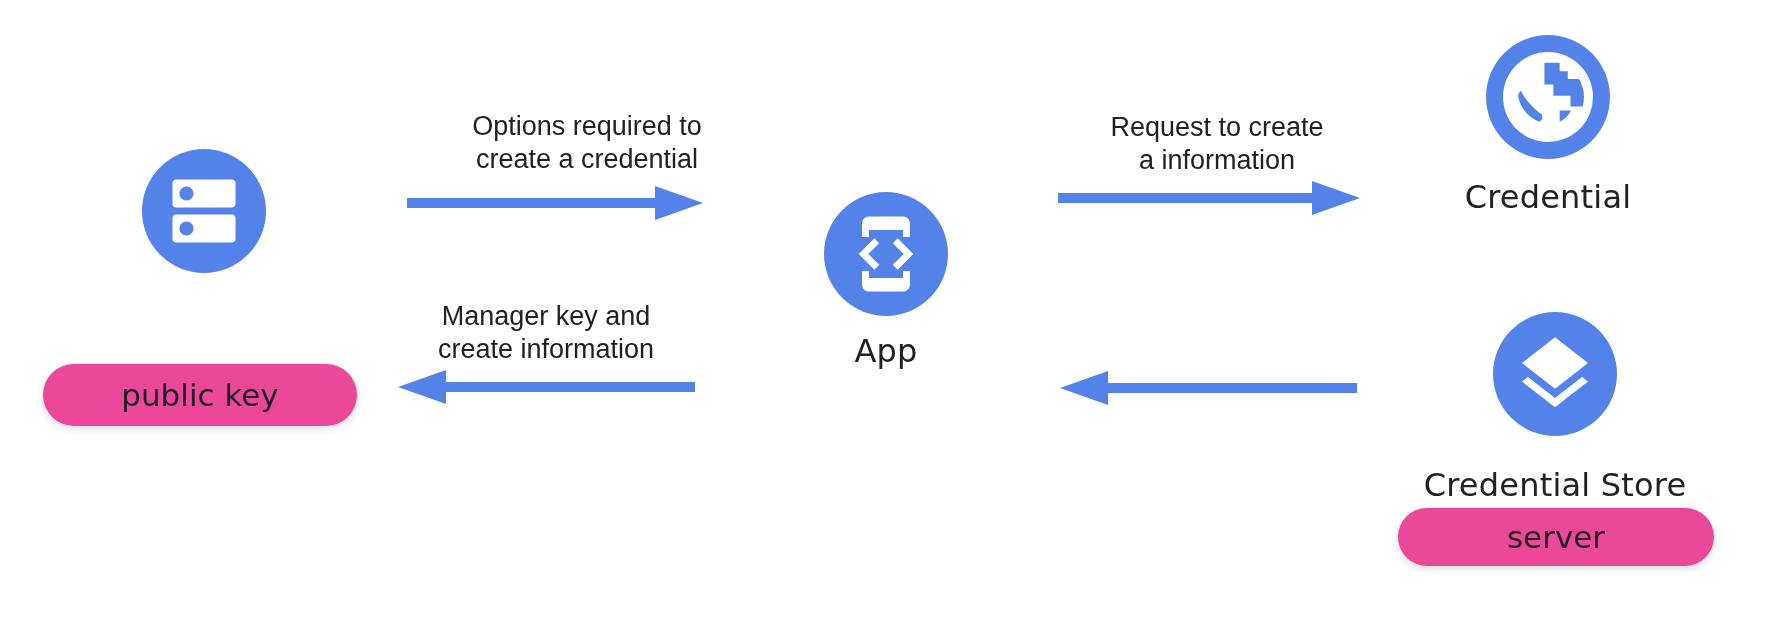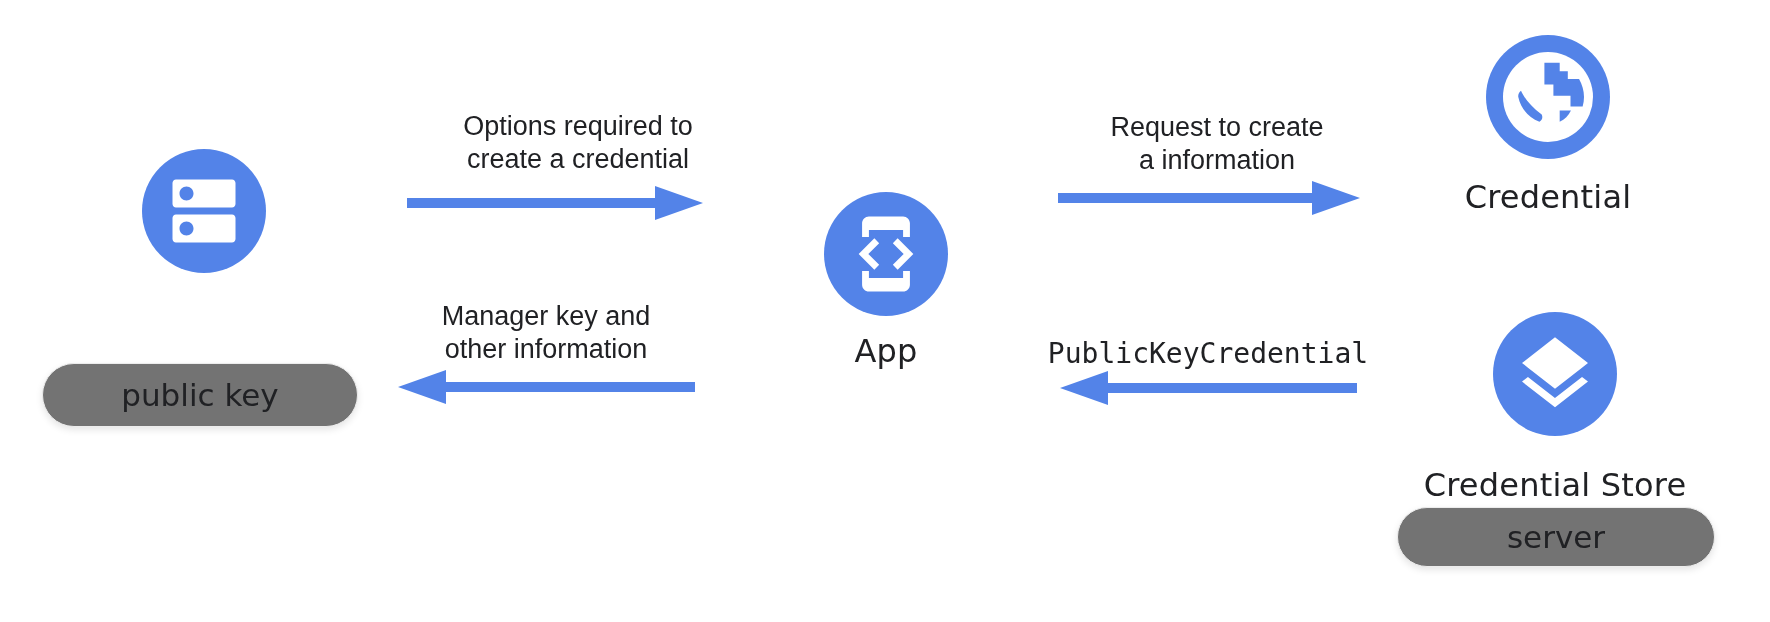--- a/index.html
+++ b/index.html
@@ -26,21 +26,21 @@
     text-align: center;
     font-family: "DejaVu Sans", sans-serif;
     font-size: 32px;
     font-weight: 500;
     letter-spacing: 0.2px;
     color: var(--text);
   }
   .node-label.two-line { line-height: 37px; }
   .pill {
     position: absolute;
-    background: #737373;
+    background: #ec4899;
     border: 1px solid #ececec;
     border-radius: 34px;
     box-shadow: 0 3px 7px rgba(0,0,0,0.10);
     display: flex; align-items: center; justify-content: center;
     font-family: "DejaVu Sans", sans-serif;
     font-size: 31px;
     font-weight: 500;
     color: var(--text);
   }
   .arrow { position: absolute; height: 34px; }
@@ -77,32 +77,32 @@
 
   <div class="circle" style="left:142px; top:149px;">
     <svg width="84" height="84" viewBox="0 0 24 24">
       <path fill="#ffffff" fill-rule="evenodd" d="M20 13H4c-.55 0-1 .45-1 1v6c0 .55.45 1 1 1h16c.55 0 1-.45 1-1v-6c0-.55-.45-1-1-1zM7 19c-1.1 0-2-.9-2-2s.9-2 2-2 2 .9 2 2-.9 2-2 2zM20 3H4c-.55 0-1 .45-1 1v6c0 .55.45 1 1 1h16c.55 0 1-.45 1-1V4c0-.55-.45-1-1-1zM7 9c-1.1 0-2-.9-2-2s.9-2 2-2 2 .9 2 2-.9 2-2 2z"></path>
     </svg>
   </div>
   <div class="pill" style="left:42px; top:363px; width:316px; height:64px;">
     <span>public key</span>
   </div>
 
-  <div class="arrow-label" style="left:378px; top:110px;">
+  <div class="arrow-label" style="left:387px; top:110px;">
     <span>Options required to</span><br>
     <span>create a credential</span>
   </div>
   <div class="arrow" style="left:407px; top:186px; width:296px;">
     <div class="shaft" style="left:0; width:254px;"></div>
     <div class="head-right" style="left:248px;"></div>
   </div>
 
   <div class="arrow-label" style="left:346px; top:300px;">
     <span>Manager key and</span><br>
-    <span>other information</span>
+    <span>create information</span>
   </div>
   <div class="arrow" style="left:398px; top:370px; width:297px;">
     <div class="head-left"></div>
     <div class="shaft" style="left:44px; width:253px;"></div>
   </div>
 
   <div class="circle" style="left:824px; top:192px;">
     <svg width="82" height="82" viewBox="0 0 24 24">
       <path fill="#ffffff" d="M7 5h10v2h2V3c0-1.1-.9-2-2-2H7c-1.1 0-2 .9-2 2v4h2V5zm8.41 11.59L20 12l-4.59-4.59L14 8.83 17.17 12 14 15.17l1.41 1.42zM10 15.17L6.83 12 10 8.83 8.59 7.41 4 12l4.59 4.59L10 15.17zM17 19H7v-2H5v4c0 1.1.9 2 2 2h10c1.1 0 2-.9 2-2v-4h-2v2z"></path>
     </svg>
@@ -111,23 +111,20 @@
 
   <div class="arrow-label" style="left:1017px; top:111px;">
     <span>Request to create</span><br>
     <span>a information</span>
   </div>
   <div class="arrow" style="left:1058px; top:181px; width:302px;">
     <div class="shaft" style="left:0; width:260px;"></div>
     <div class="head-right" style="left:254px;"></div>
   </div>
 
-  <div class="arrow-label mono" style="left:1008px; top:337px;">
-    <span>PublicKeyCredential</span>
-  </div>
   <div class="arrow" style="left:1060px; top:371px; width:297px;">
     <div class="head-left"></div>
     <div class="shaft" style="left:44px; width:253px;"></div>
   </div>
 
   <div class="circle" style="left:1486px; top:35px;">
     <svg width="108" height="108" viewBox="0 0 24 24">
       <circle cx="12" cy="12" r="10" fill="#ffffff"></circle>
       <path fill="var(--accent, #5383E8)" d="M11.2 4.4 H14.6 V6.3 H16.4 V8.0 H18.9 C19.6 9.2 20 10.6 20 12 C20 12.7 19.9 13.4 19.7 14.1 H17.0 V11.7 H13.2 V9.2 H11.2 Z"></path>
       <path fill="var(--accent, #5383E8)" d="M14.6 15.0 H17.1 C16.6 16.1 15.7 17.0 14.6 17.5 Z"></path>

